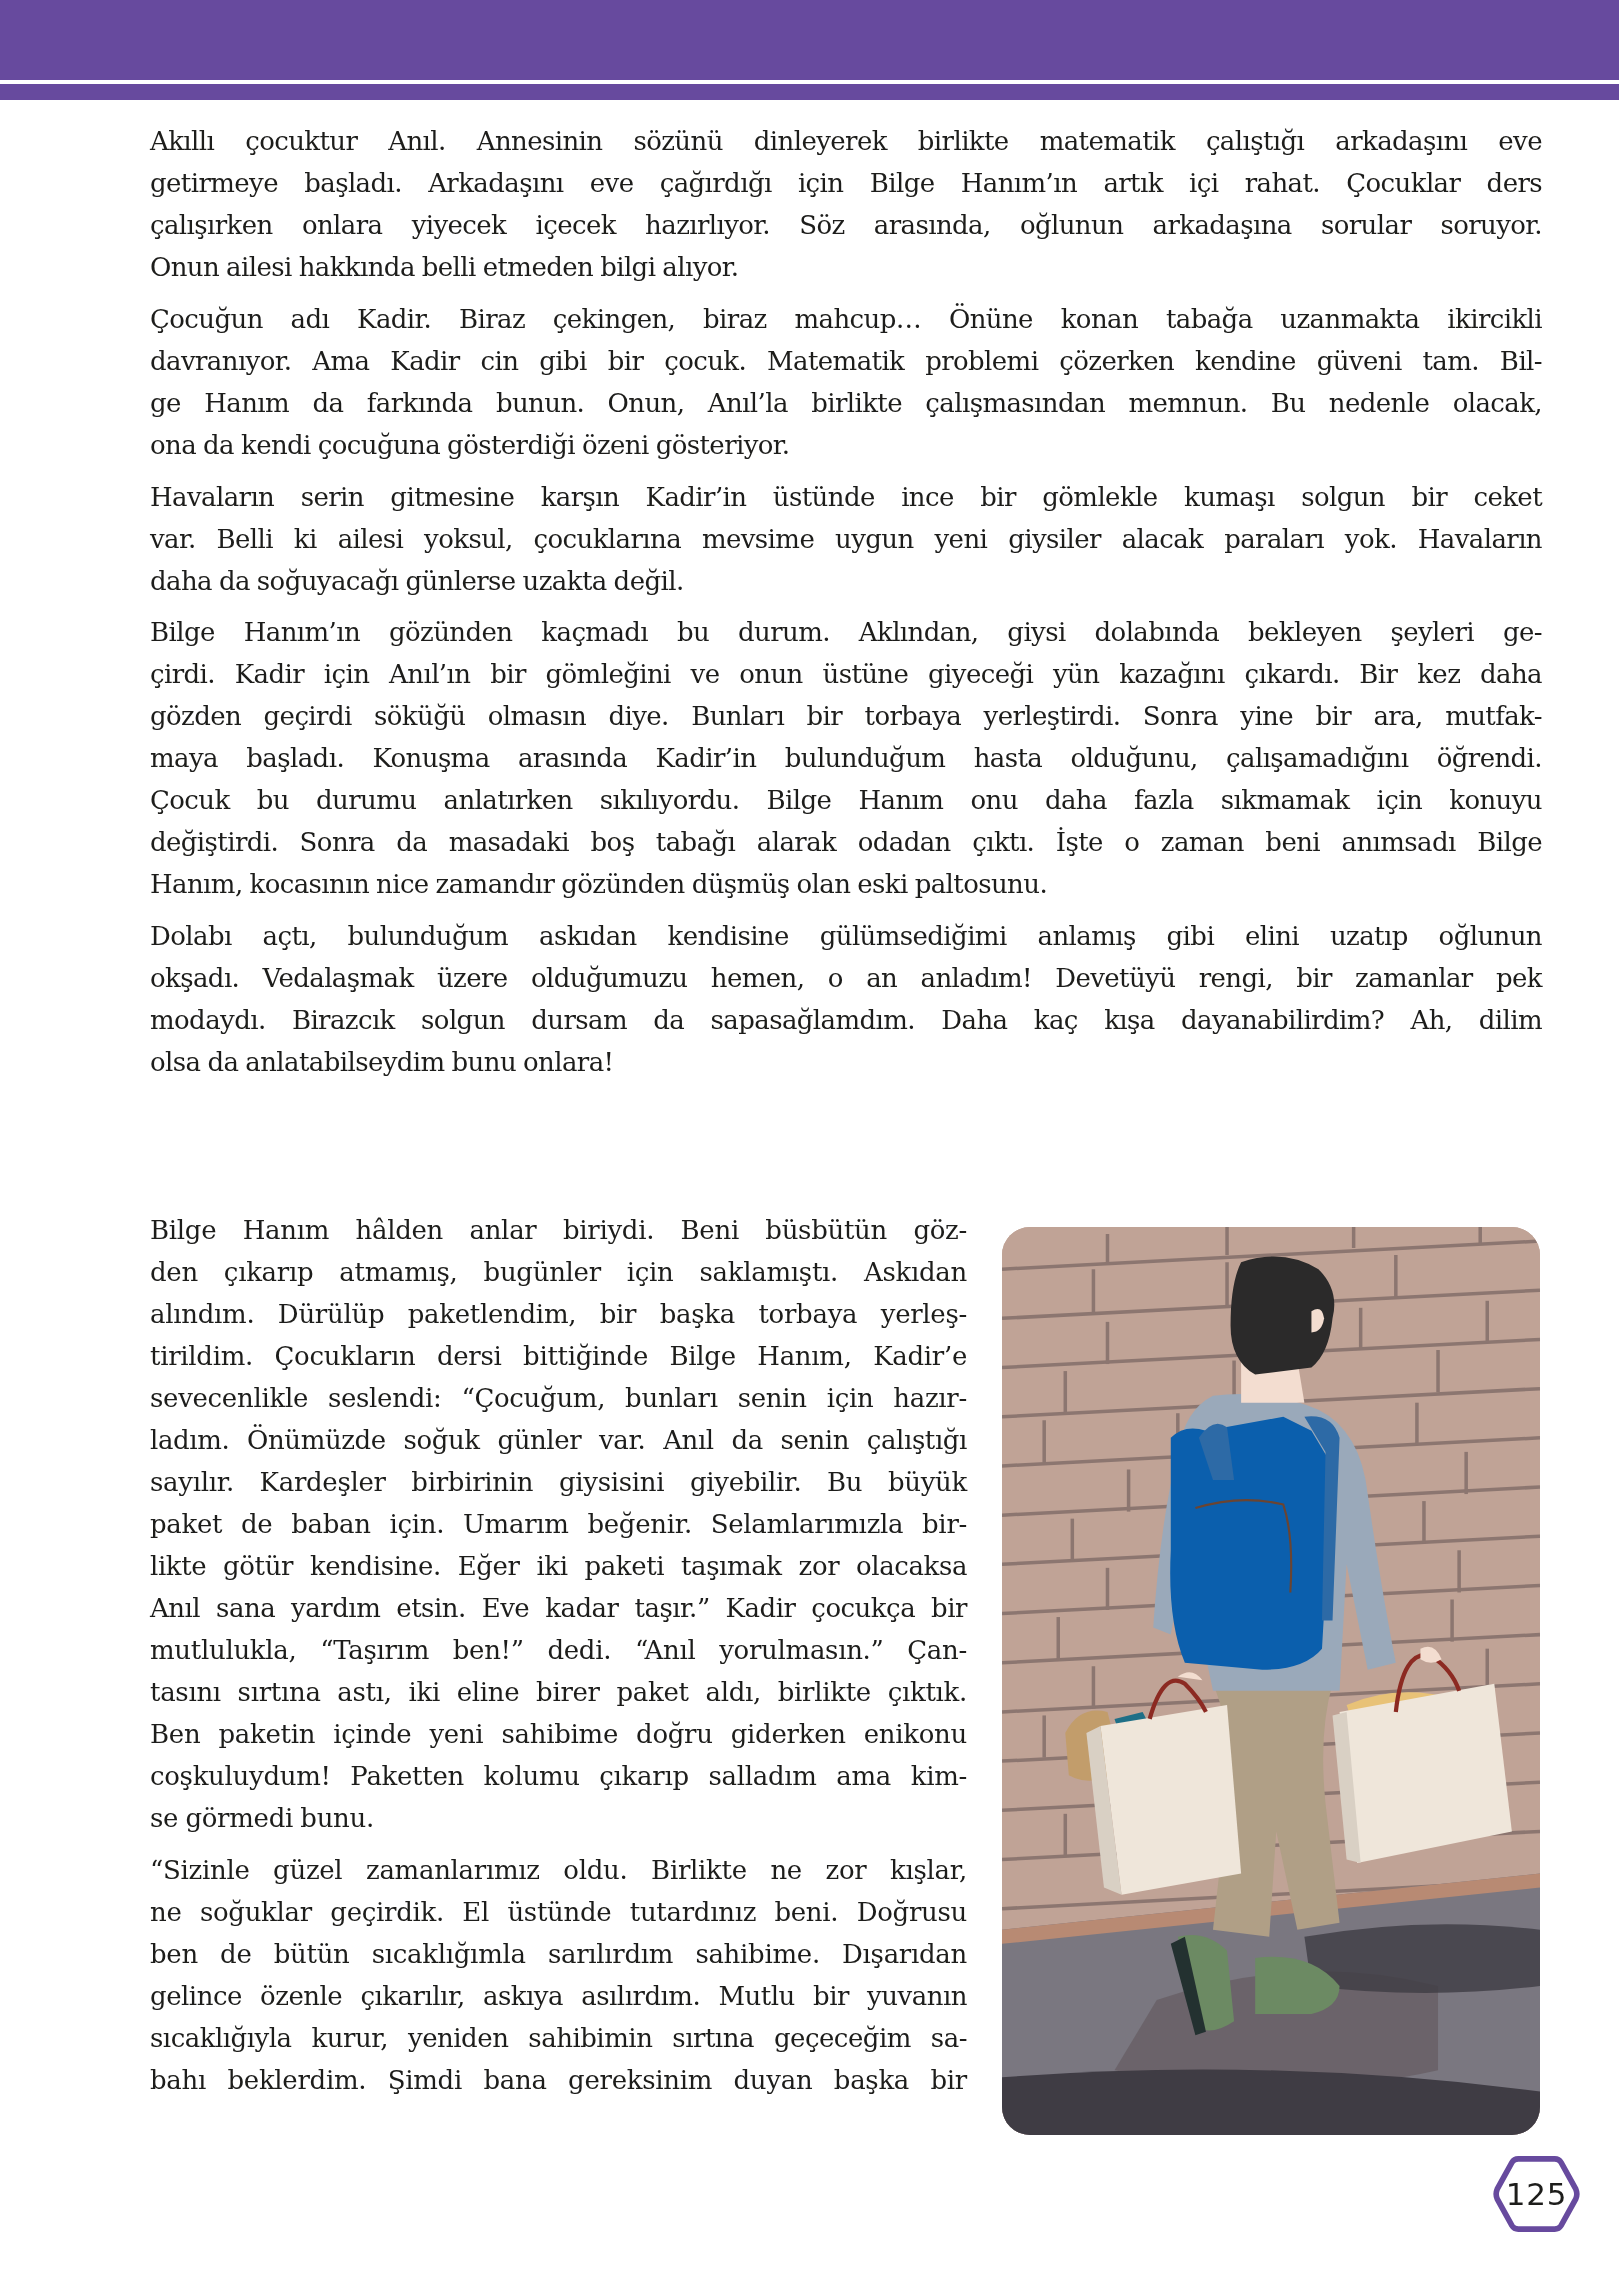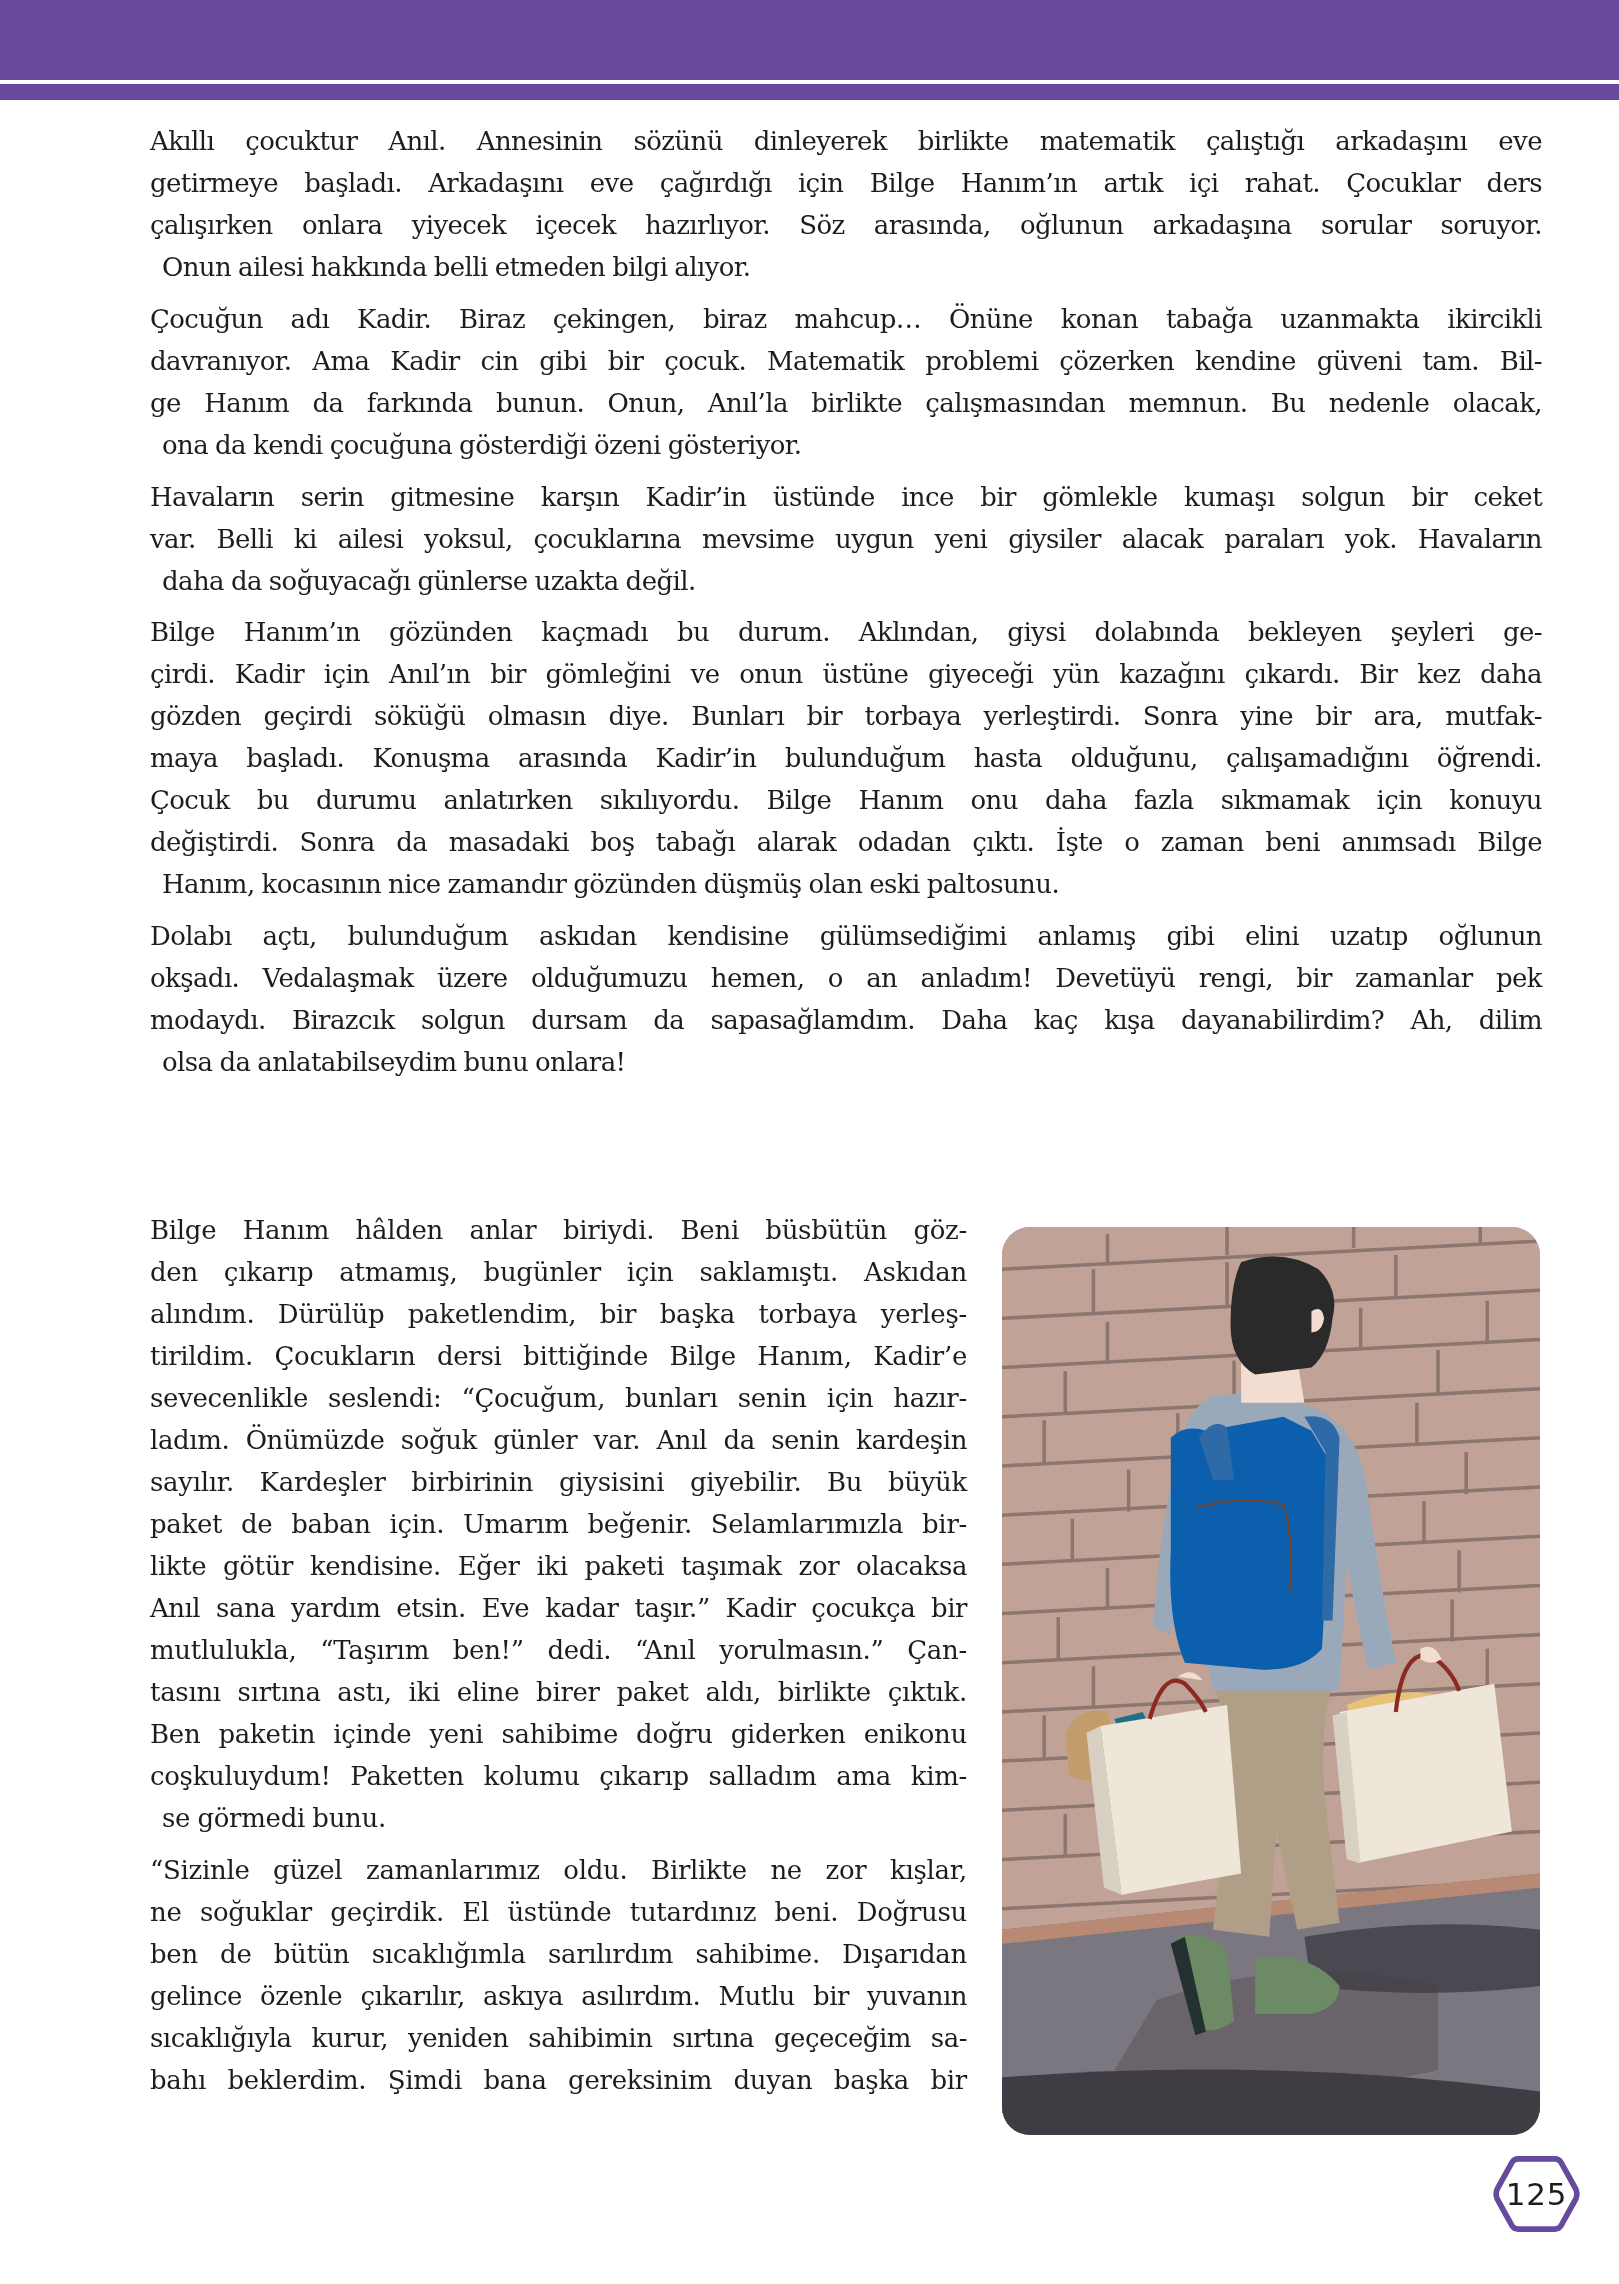--- a/index.html
+++ b/index.html
@@ -3,21 +3,21 @@
 <meta charset="utf-8">
 <style>
   html, body { margin:0; padding:0; background:#ffffff; }
   body { width:1620px; height:2284px; position:relative; overflow:hidden; font-family:"DejaVu Serif", "Liberation Serif", serif; color:#1d1d1b; }
   .top-band { position:absolute; left:0; top:0; width:1620px; height:80px; background:var(--accent); }
   .top-stripe { position:absolute; left:0; top:84px; width:1620px; height:15.5px; background:var(--accent); }
   .text-full { position:absolute; left:150px; top:120px; width:1392px; }
   .text-col { position:absolute; left:150px; top:1209px; width:817px; }
   p.para { margin:0 0 9.8px 0; font-size:26px; line-height:42px; text-align:justify; text-indent:0; letter-spacing:-0.6px; word-spacing:-0.7px; hyphens:manual; }
   .line { display:block; text-align:justify; text-align-last:justify; white-space:nowrap; }
-  .line.last { text-align-last:left;margin-left:12px; }
+  .line.last { text-align-last:left; }
   .text-col p.para { letter-spacing:-0.3px; }
   .illustration { position:absolute; left:1002px; top:1227px; width:538px; height:908px; border-radius:28px; overflow:hidden; background:#c0a396; }
   .illustration svg { display:block; width:100%; height:100%; }
   .page-number-badge { position:absolute; left:1493px; top:2154px; width:87px; height:80px; }
   .page-number-badge svg { position:absolute; left:0; top:0; }
   .page-number-text { position:absolute; left:0; top:0; width:87px; height:80px; display:flex; align-items:center; justify-content:center; font-family:"DejaVu Sans", "Liberation Sans", sans-serif; font-size:31px; color:#1d1d1b; letter-spacing:0.7px; }
 </style>
 </head>
 <body>
 
@@ -58,21 +58,21 @@
       <span class="line last" style="display: block; width: 1392px;">olsa da anlatabilseydim bunu onlara!</span>
     </p>
   </div>
 <div class="text-col" id="col-text">
     <p class="para">
       <span class="line" style="padding-left: 0px; display: block; width: 817px;">Bilge Hanım hâlden anlar biriydi. Beni büsbütün göz-</span>
       <span class="line" style="display: block; width: 817px;">den çıkarıp atmamış, bugünler için saklamıştı. Askıdan</span>
       <span class="line" style="display: block; width: 817px;">alındım. Dürülüp paketlendim, bir başka torbaya yerleş-</span>
       <span class="line" style="display: block; width: 817px;">tirildim. Çocukların dersi bittiğinde Bilge Hanım, Kadir’e</span>
       <span class="line" style="display: block; width: 817px;">sevecenlikle seslendi: “Çocuğum, bunları senin için hazır-</span>
-      <span class="line" style="display: block; letter-spacing: -0.4px; width: 817px;">ladım. Önümüzde soğuk günler var. Anıl da senin kardeşin</span>
+      <span class="line" style="display: block; letter-spacing: -0.4px; width: 817px;">ladım. Önümüzde soğuk günler var. Anıl da senin çalıştığı</span>
       <span class="line" style="display: block; width: 817px;">sayılır. Kardeşler birbirinin giysisini giyebilir. Bu büyük</span>
       <span class="line" style="display: block; width: 817px;">paket de baban için. Umarım beğenir. Selamlarımızla bir-</span>
       <span class="line" style="display: block; letter-spacing: -0.4px; width: 817px;">likte götür kendisine. Eğer iki paketi taşımak zor olacaksa</span>
       <span class="line" style="display: block; letter-spacing: -0.5px; width: 817px;">Anıl sana yardım etsin. Eve kadar taşır.” Kadir çocukça bir</span>
       <span class="line" style="display: block; width: 817px;">mutlulukla, “Taşırım ben!” dedi. “Anıl yorulmasın.” Çan-</span>
       <span class="line" style="display: block; width: 817px;">tasını sırtına astı, iki eline birer paket aldı, birlikte çıktık.</span>
       <span class="line" style="display: block; width: 817px;">Ben paketin içinde yeni sahibime doğru giderken enikonu</span>
       <span class="line" style="display: block; width: 817px;">coşkuluydum! Paketten kolumu çıkarıp salladım ama kim-</span>
       <span class="line last" style="display: block; width: 817px;">se görmedi bunu.</span>
     </p>

